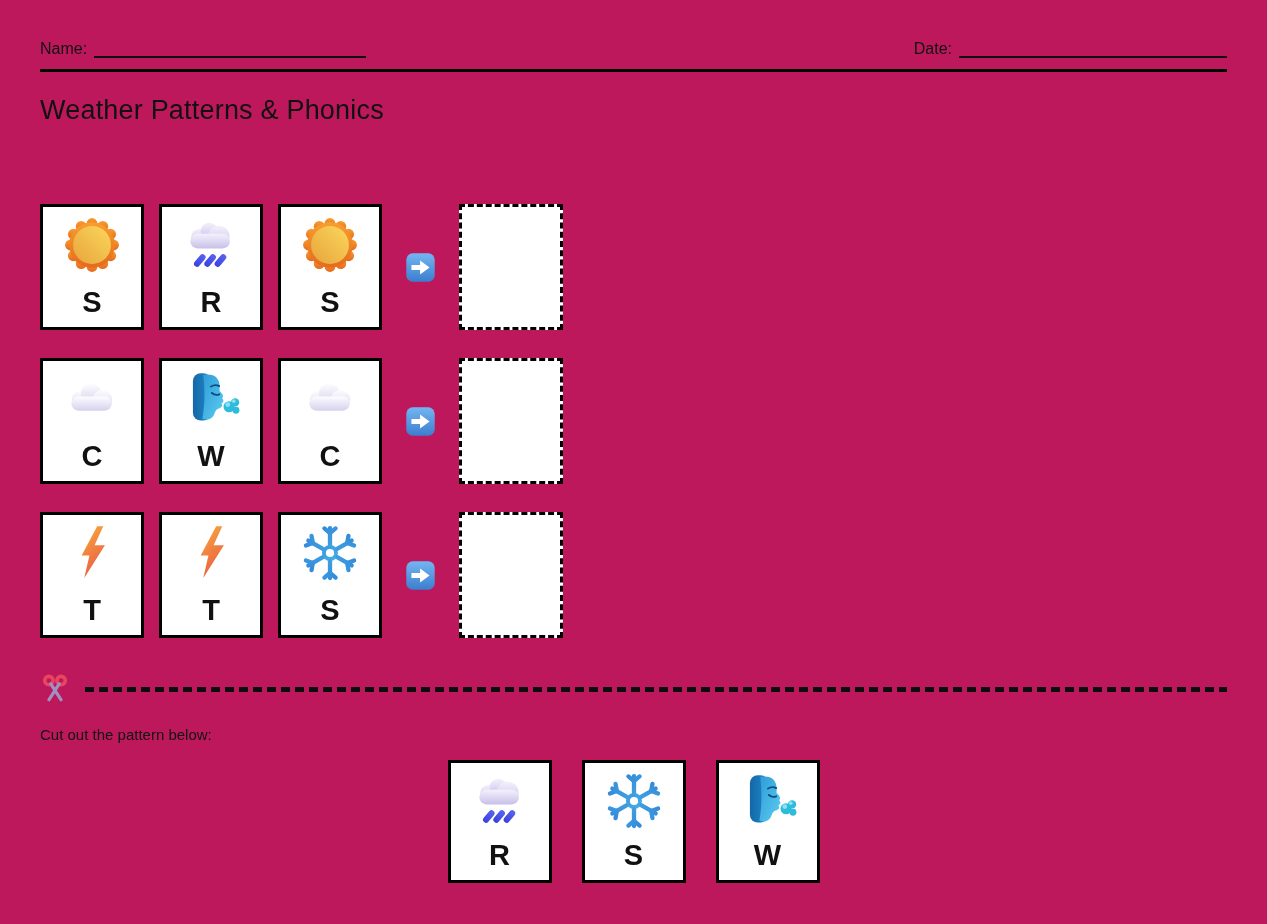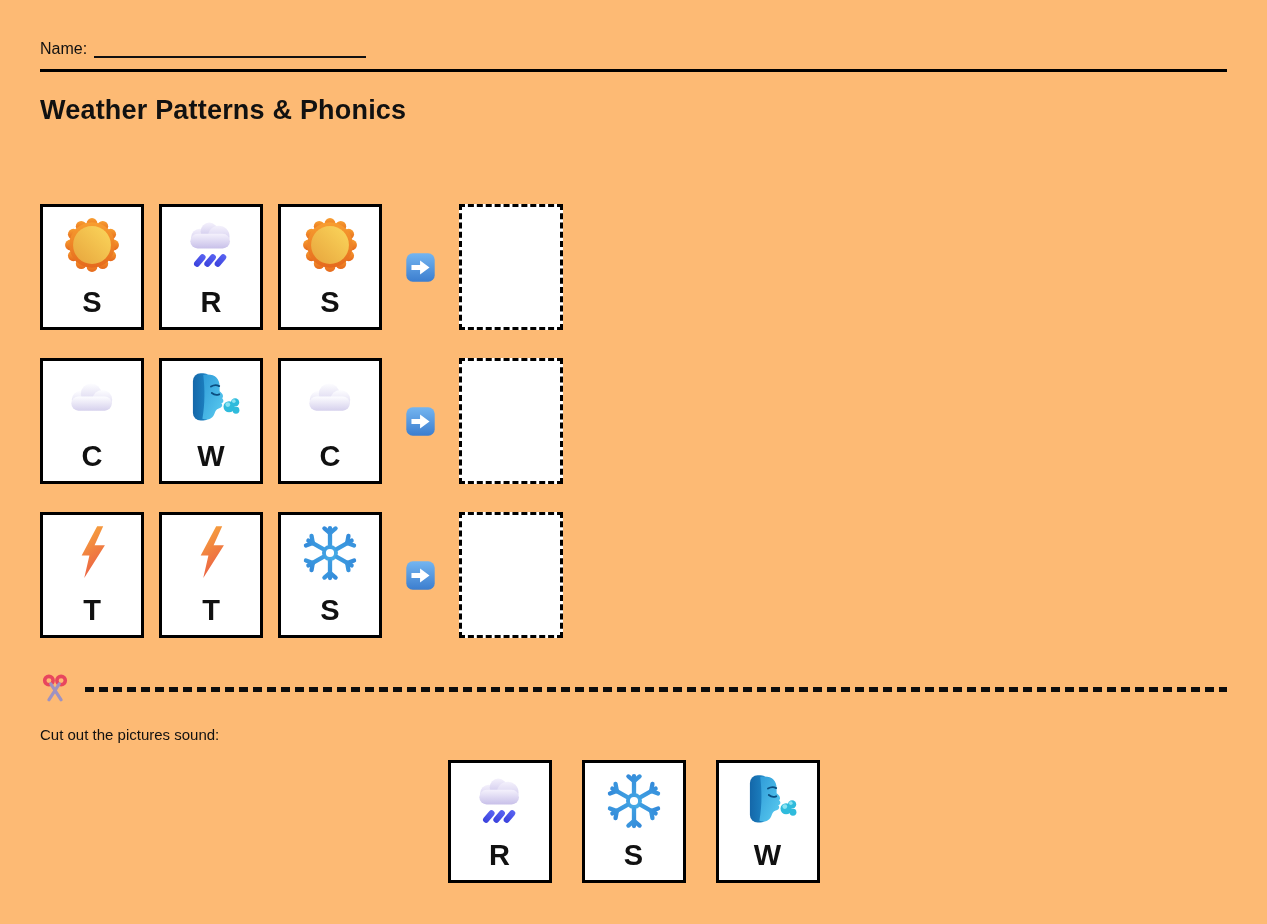--- a/index.html
+++ b/index.html
@@ -1,29 +1,29 @@
 <!DOCTYPE html>
 <html><head>
 <meta charset="utf-8">
 <style>
   * { margin:0; padding:0; box-sizing:border-box; }
   html,body { background:#ffffff; }
   .page {
-    position:relative; width:1267px; height:924px; background:#fdba74;
+    position:relative; width:1267px; height:924px; background:#be185d;
     font-family:"Liberation Sans", sans-serif; color:#111; overflow:hidden;
   }
   
   .head-row { position:absolute; left:40px; right:40px; top:39px; display:flex; justify-content:space-between; align-items:flex-end; }
   .head-group { display:flex; align-items:flex-end; font-size:16px; color:#111; }
   .write-line { display:inline-block; border-bottom:2px solid #111; height:19px; margin-left:7px; }
   .write-line.name { width:272px; }
   .write-line.date { width:268px; }
   .top-rule { position:absolute; left:40px; right:40px; top:69px; height:3px; background:#000; }
   
-  .title { position:absolute; left:40px; top:95px; font-size:27px; font-weight:700; letter-spacing:0.2px; }
+  .title { position:absolute; left:40px; top:95px; font-size:27px; font-weight:400; letter-spacing:0.2px; }
   .instructions { position:absolute; left:40px; top:155px; font-size:15px; }
   
   .patterns { position:absolute; left:40px; top:204px; display:flex; flex-direction:column; gap:28px; }
   .pattern-row { display:flex; align-items:center; gap:15px; }
   .cell {
     width:104px; height:126px; border:3px solid #000; background:#fff;
     display:flex; flex-direction:column; align-items:center; justify-content:space-between;
     padding:7px 0 10px;
   }
   .emoji { width:62px; height:62px; display:block; }
@@ -205,20 +205,24 @@
   </defs>
 </svg>
 
 <div class="page">
 
   <div class="head-row">
     <div class="head-group">
       <span>Name:</span>
       <span class="write-line name"></span>
     </div>
+    <div class="head-group">
+      <span>Date:</span>
+      <span class="write-line date"></span>
+    </div>
   </div>
   <div class="top-rule"></div>
 
   <h1 class="title">Weather Patterns &amp; Phonics</h1>
 
   <div class="patterns">
 
     <div class="pattern-row">
       <div class="cell">
         <svg class="emoji">
@@ -302,21 +306,21 @@
 
   </div>
 
   <div class="cut-strip">
     <svg class="scissors-svg">
         <use href="#icon-scissors"></use>
       </svg>
     <div class="dash-line"></div>
   </div>
 
-  <p class="cut-label">Cut out the pictures sound:</p>
+  <p class="cut-label">Cut out the pattern below:</p>
 
   <div class="cutouts">
     <div class="cutout">
       <svg class="emoji">
           <use href="#icon-rain"></use>
         </svg>
       <span class="cell-letter">R</span>
     </div>
     <div class="cutout">
       <svg class="emoji">

